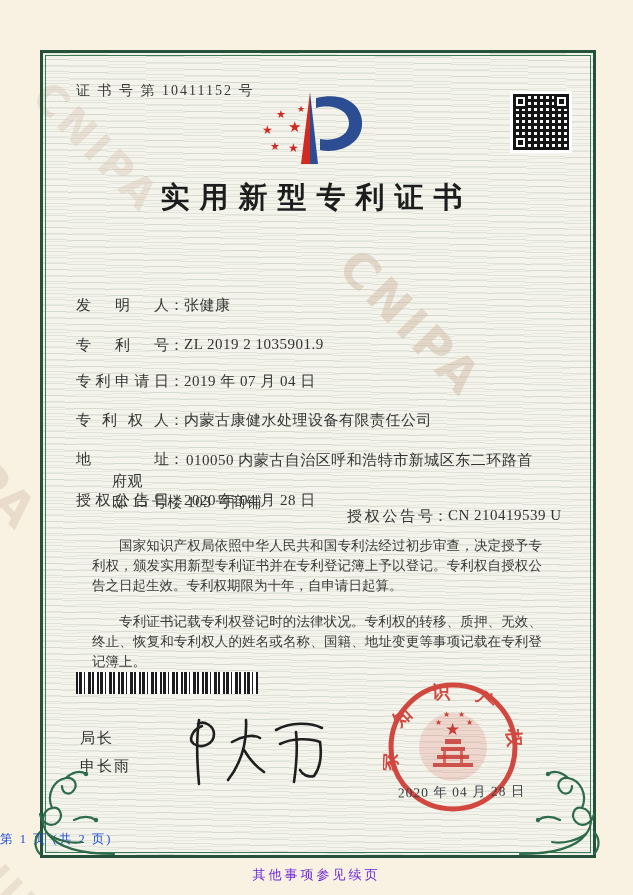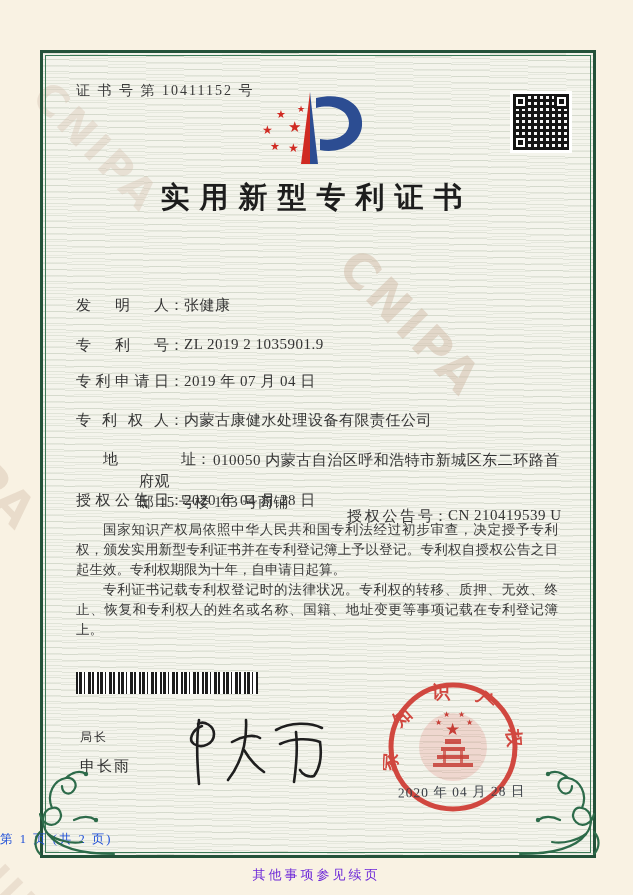--- a/index.html
+++ b/index.html
@@ -60,48 +60,48 @@
     font-size:29px;font-weight:700;letter-spacing:10px;color:#1d1d1d;
   }
 
   
   .row{position:absolute;left:76px;font-size:15px;color:#343434;white-space:nowrap;}
   .lbl{display:inline-block;width:93px;text-align:justify;text-align-last:justify;vertical-align:top;}
   .lbl.w2{width:86px;}
   .colon{display:inline-block;vertical-align:top;}
   .val{display:inline-block;letter-spacing:.5px;vertical-align:top;}
   .r1{top:257px;} .r2{top:296px;text-decoration:underline;} .r3{top:336px;} .r4{top:372px;} .r5{top:411px;}
-  .r6{top:450px;white-space:normal;margin-left:27px;}
+  .r6{top:450px;white-space:normal;}
   .r6 .lbl,.r6 .colon{position:absolute;left:0;top:0;}
   .r6 .colon{left:93px;}
   .addr-val{
     display:block;margin-left:36px;width:432px;
     white-space:pre-line;text-indent:74px;line-height:21px;letter-spacing:.5px;
   }
   .r7{top:491px;}
   .grant-no{position:absolute;left:271px;top:16px;white-space:nowrap;}
 
   
   .paras{
     position:absolute;left:76px;top:520px;width:482px;
     font-size:13.5px;line-height:20px;color:#3a3a3a;text-align:justify;
   }
-  .paras p{margin:0;text-indent:2em;}
+  .paras p{margin:16px;text-indent:2em;}
 
   
   .barcode{
     position:absolute;left:76px;top:672px;width:182px;height:22px;
     background:repeating-linear-gradient(90deg,
       #1c1c1c 0 2px,#fff 2px 3px,#1c1c1c 3px 6px,#fff 6px 8px,
       #1c1c1c 8px 9px,#fff 9px 12px,#1c1c1c 12px 15px,#fff 15px 16px,
       #1c1c1c 16px 18px,#fff 18px 21px);
   }
 
   
-  .officer-title{position:absolute;left:80px;top:729px;font-size:12px;letter-spacing:2px;color:#2e2e2e;}
+  .officer-title{position:absolute;left:80px;top:729px;font-size:15px;letter-spacing:2px;color:#2e2e2e;}
   .officer-name{position:absolute;left:80px;top:757px;font-size:15px;letter-spacing:2px;color:#2e2e2e;}
   .sig{position:absolute;left:168px;top:708px;}
 
   
   .seal{position:absolute;left:383px;top:677px;width:140px;height:140px;opacity:.92;}
   .seal-date{
     position:absolute;left:398px;top:783px;width:160px;
     font-size:13.5px;letter-spacing:1px;color:#3a3f46;transform:rotate(-1deg);
   }
 

